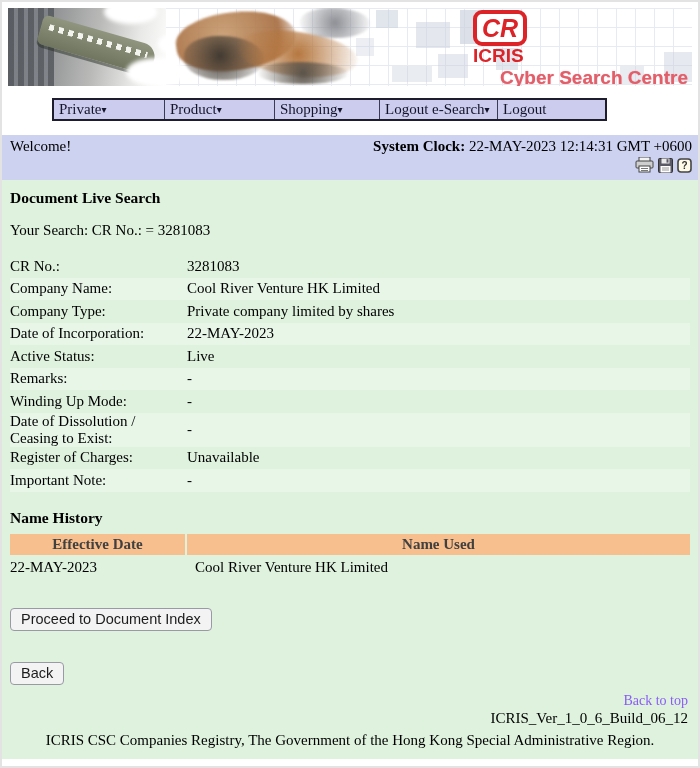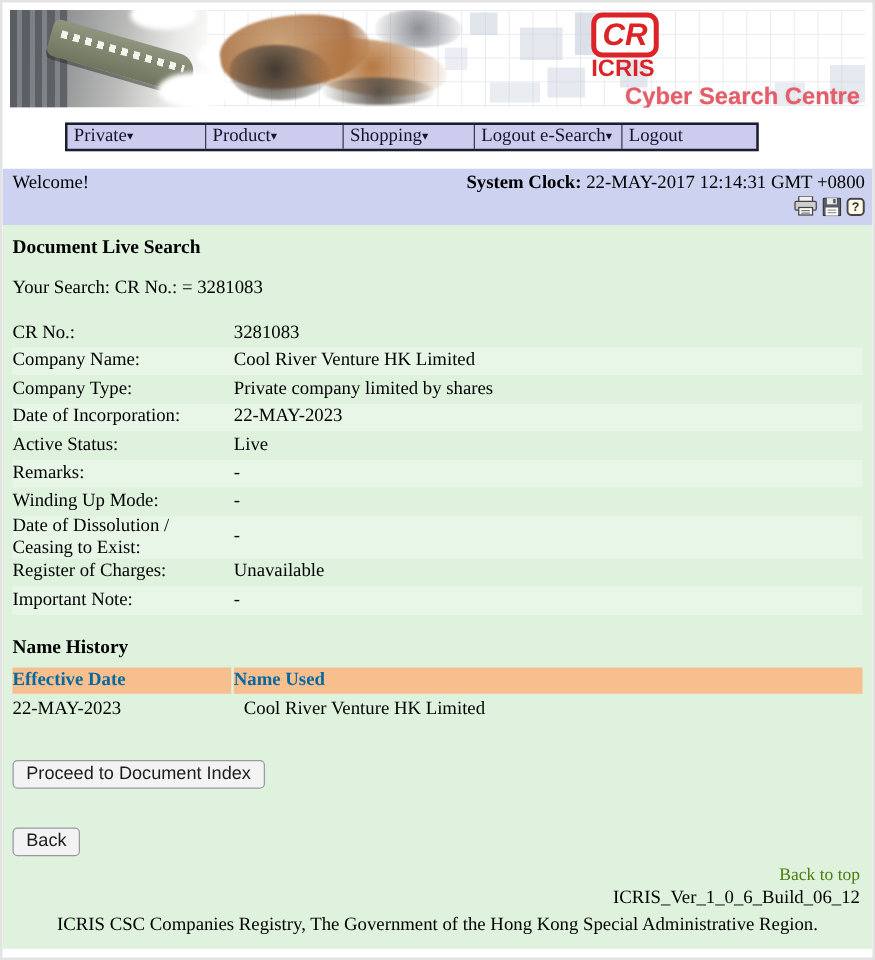--- a/index.html
+++ b/index.html
@@ -136,22 +136,22 @@
   .details { margin-top: 16px; }
   .drow { display: flex; align-items: center; min-height: 22.5px; }
   .drow:nth-child(even) { background: rgba(255,255,255,.30); }
   .dlabel { width: 177px; padding-right: 20px; line-height: 17px; }
   .dvalue { flex: 1; }
 
   .nh-heading { font-weight: bold; font-size: 15.5px; margin-top: 17px; }
   .nh-table { margin-top: 7px; }
   .nh-header { display: flex; gap: 2px; }
   .nh-hcell {
-    background: #f7be8e; color: #0369a1;
-    font-weight: bold; 
+    background: #f7be8e; color: #404040;
+    font-weight: bold; text-align: center;
     height: 21px; line-height: 21px;
   }
   .nh-col1 { width: 175px; flex: 0 0 auto; }
   .nh-col2 { flex: 1; }
   .nh-row { display: flex; gap: 2px; margin-top: 1px; }
   .nh-cell { height: 22px; line-height: 22px; }
   .nh-row .nh-col2 { padding-left: 8px; }
 
   .btn {
     font-family: "Liberation Sans", sans-serif;
@@ -161,21 +161,21 @@
     padding: 2px 10px 3px 10px;
     cursor: pointer;
     align-self: flex-start;
   }
   .btn-proceed { margin-top: 30px; }
   .btn-back { margin-top: 31px; }
 
   .spacer { flex: 1; }
 
   .footer-right { text-align: right; padding-right: 2px; }
-  .back-to-top { color: #4d7c0f; font-size: 14px; text-decoration: none; cursor: pointer; }
+  .back-to-top { color: #8b5cf6; font-size: 14px; text-decoration: none; cursor: pointer; }
   .version { font-size: 15px; margin-top: 1px; }
   .footer-center { text-align: center; font-size: 15px; margin: 5px 0 10px 0; }
 </style>
 </head>
 <body>
 
 <div class="page">
 
   <div class="banner">
     <div class="banner-grid"></div>
@@ -214,21 +214,21 @@
     <div class="menu-item mi-0"><span>Private</span><span class="menu-arrow">▾</span></div>
     <div class="menu-item mi-1"><span>Product</span><span class="menu-arrow">▾</span></div>
     <div class="menu-item mi-2"><span>Shopping</span><span class="menu-arrow">▾</span></div>
     <div class="menu-item mi-3"><span>Logout e-Search</span><span class="menu-arrow">▾</span></div>
     <div class="menu-item mi-4"><span>Logout</span></div>
   </div>
 
   <div class="statusbar">
     <div class="status-row1">
       <span>Welcome!</span>
-      <span><span class="clock-label">System Clock:</span><span> 22-MAY-2017 12:14:31 GMT +0800</span></span>
+      <span><span class="clock-label">System Clock:</span><span> 22-MAY-2023 12:14:31 GMT +0600</span></span>
     </div>
     <div class="status-row2">
       <span class="sicon">
         <svg width="19" height="16" viewBox="0 0 19 16">
           <rect x="4" y="0" width="11" height="5" fill="#f2f2f2" stroke="#444" stroke-width="1"></rect>
           <rect x="1" y="4" width="17" height="7" rx="1" fill="#cfcfcf" stroke="#444" stroke-width="1"></rect>
           <rect x="4" y="9" width="11" height="6" fill="#ffffff" stroke="#444" stroke-width="1"></rect>
           <line x1="6" y1="11.5" x2="13" y2="11.5" stroke="#777" stroke-width="1"></line>
           <line x1="6" y1="13.5" x2="13" y2="13.5" stroke="#777" stroke-width="1"></line>
         </svg>

